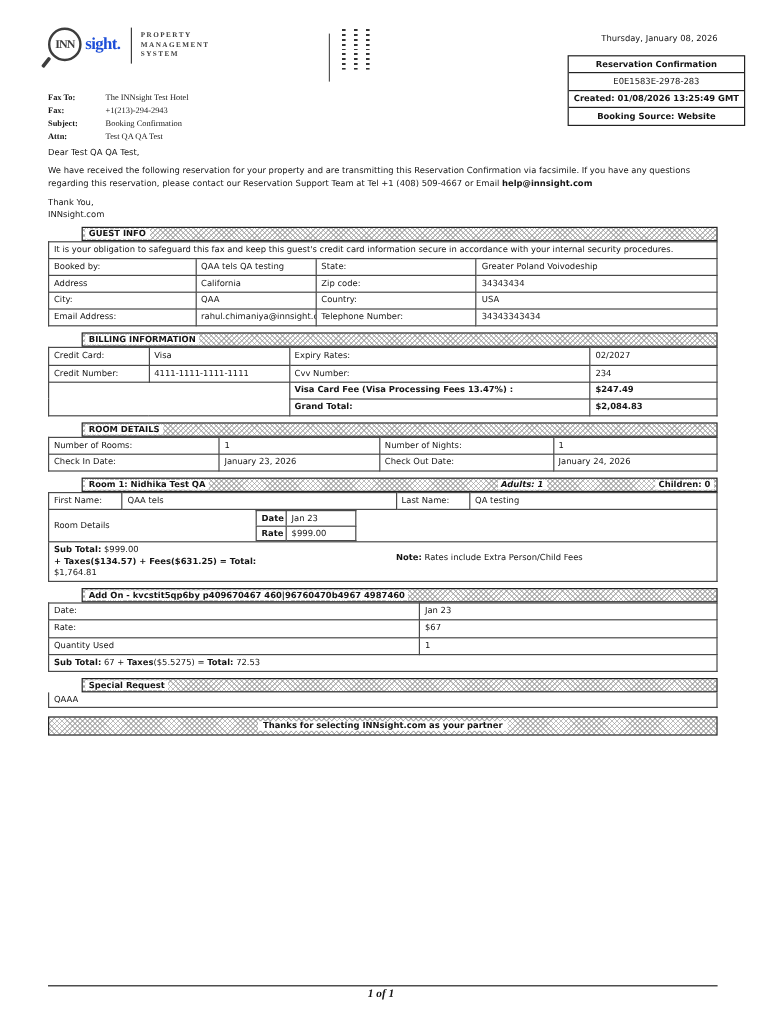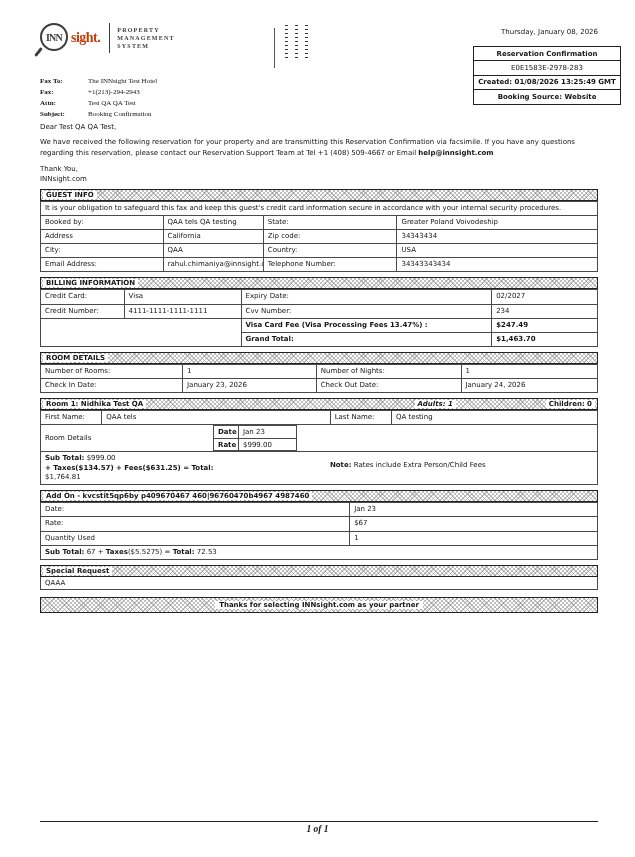--- a/index.html
+++ b/index.html
@@ -18,21 +18,21 @@
   .lens-wrap { position:relative; width:30px; height:30px; margin-right:1px; }
   .lens {
     width:28px; height:28px; border:2.5px solid #3d3d3d; border-radius:50%;
     display:flex; align-items:center; justify-content:center;
     font-weight:bold; font-size:10px; letter-spacing:-0.8px; color:#3d3d3d;
   }
   .lens-handle {
     position:absolute; left:-3px; bottom:-4px; width:3px; height:10px;
     background:#3d3d3d; transform:rotate(38deg); border-radius:1px;
   }
-  .logo-sight { font-size:14px; font-weight:bold; color:#c2410c; letter-spacing:-0.5px; }
+  .logo-sight { font-size:14px; font-weight:bold; color:#1d4ed8; letter-spacing:-0.5px; }
   .logo-divider { width:1px; height:30px; background:#3d3d3d; margin:0 7px 0 9px; }
   .logo-tagline { display:flex; flex-direction:column; justify-content:center; gap:2px; }
   .logo-tagline span { font-size:6px; font-weight:bold; letter-spacing:1.2px; color:#3d3d3d; }
 
   .fax-block { margin-top:18px; }
   .fax-line { display:flex; line-height:1.55; }
   .fax-label { width:48px; font-weight:bold; }
 
   .marks { position:absolute; left:234px; top:6px; display:flex; align-items:flex-start; }
   .marks .vline { width:1px; height:40px; background:#555; margin-right:10px; margin-top:4px; }
@@ -57,21 +57,21 @@
   .email-bold { font-weight:bold; }
   .sig { line-height:1.45; }
 
   
   .section { margin-top:5px; }
   .band {
     border:1px solid #222; padding:1px 2px; height:12px;
     background:
       repeating-linear-gradient(45deg, rgba(140,140,140,.55) 0 1px, transparent 1px 3px),
       repeating-linear-gradient(-45deg, rgba(140,140,140,.55) 0 1px, transparent 1px 3px);
-    display:flex; align-items:center; font-weight:bold;
+    display:flex; align-items:center; font-weight:bold;margin-left:28px;
   }
   .band .lbl { background:#fff; padding:0 3px; white-space:nowrap; }
   .band .mid { margin-left:auto; }
 
   table { border-collapse:collapse; width:100%; table-layout:fixed; }
   td { border:1px solid #4a4a4a; padding:2px 4px; font-size:7px; vertical-align:top; line-height:1.3; overflow:hidden; }
   .bold { font-weight:bold; }
 
   
   .room-details-row { display:flex; border:1px solid #4a4a4a; border-top:none; }
@@ -135,26 +135,26 @@
         <div class="fax-block">
           <div class="fax-line">
             <span class="fax-label">Fax To:</span>
             <span>The INNsight Test Hotel</span>
           </div>
           <div class="fax-line">
             <span class="fax-label">Fax:</span>
             <span>+1(213)-294-2943</span>
           </div>
           <div class="fax-line">
+            <span class="fax-label">Subject:</span>
+            <span>Booking Confirmation</span>
+          </div>
+          <div class="fax-line">
             <span class="fax-label">Attn:</span>
             <span>Test QA QA Test</span>
-          </div>
-          <div class="fax-line">
-            <span class="fax-label">Subject:</span>
-            <span>Booking Confirmation</span>
           </div>
         </div>
       </div>
 
       <div class="marks">
         <div class="vline"></div>
         <div class="col"></div>
         <div class="col"></div>
         <div class="col"></div>
       </div>
@@ -230,37 +230,37 @@
         <colgroup>
             <col style="width:15%">
             <col style="width:21%">
             <col style="width:45%">
             <col style="width:19%">
           </colgroup>
         <tbody>
             <tr>
           <td>Credit Card:</td>
           <td>Visa</td>
-          <td>Expiry Date:</td>
+          <td>Expiry Rates:</td>
           <td>02/2027</td>
         </tr>
         <tr>
           <td>Credit Number:</td>
           <td>4111-1111-1111-1111</td>
           <td>Cvv Number:</td>
           <td>234</td>
         </tr>
         <tr>
           <td colspan="2" rowspan="2"></td>
           <td class="bold">Visa Card Fee (Visa Processing Fees 13.47%) :</td>
           <td class="bold">$247.49</td>
         </tr>
         <tr>
           <td class="bold">Grand Total:</td>
-          <td class="bold">$1,463.70</td>
+          <td class="bold">$2,084.83</td>
         </tr>
       </tbody>
         </table>
     </div>
 
     <div class="section">
       <div class="band">
         <span class="lbl">ROOM DETAILS</span>
       </div>
       <table>

